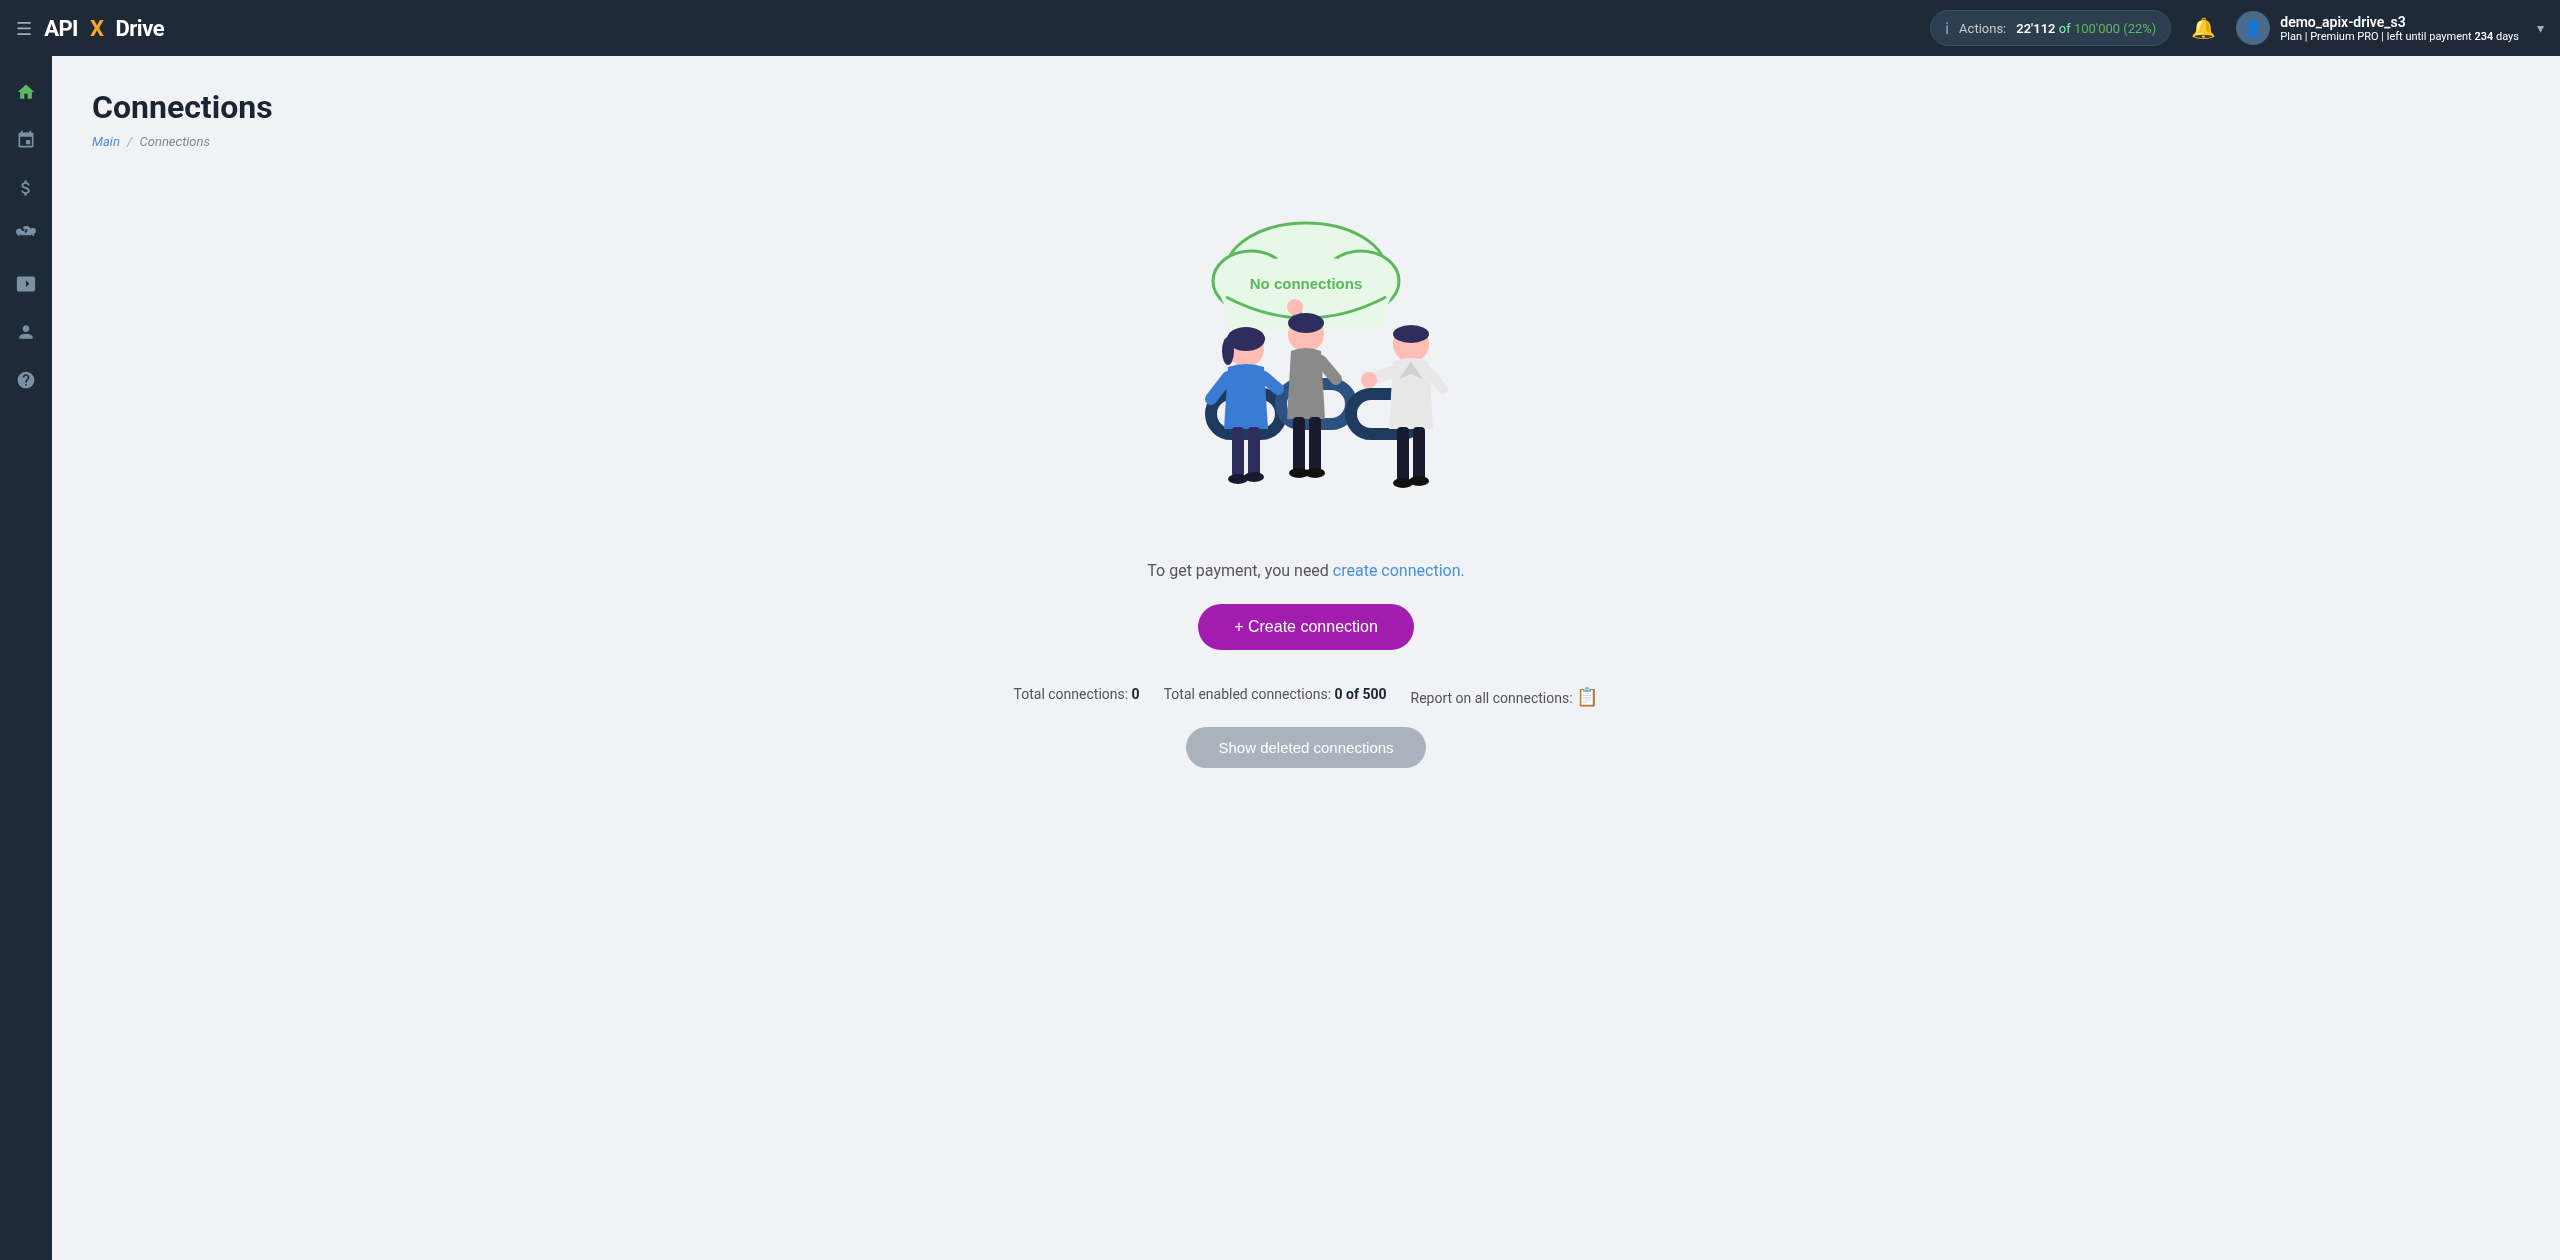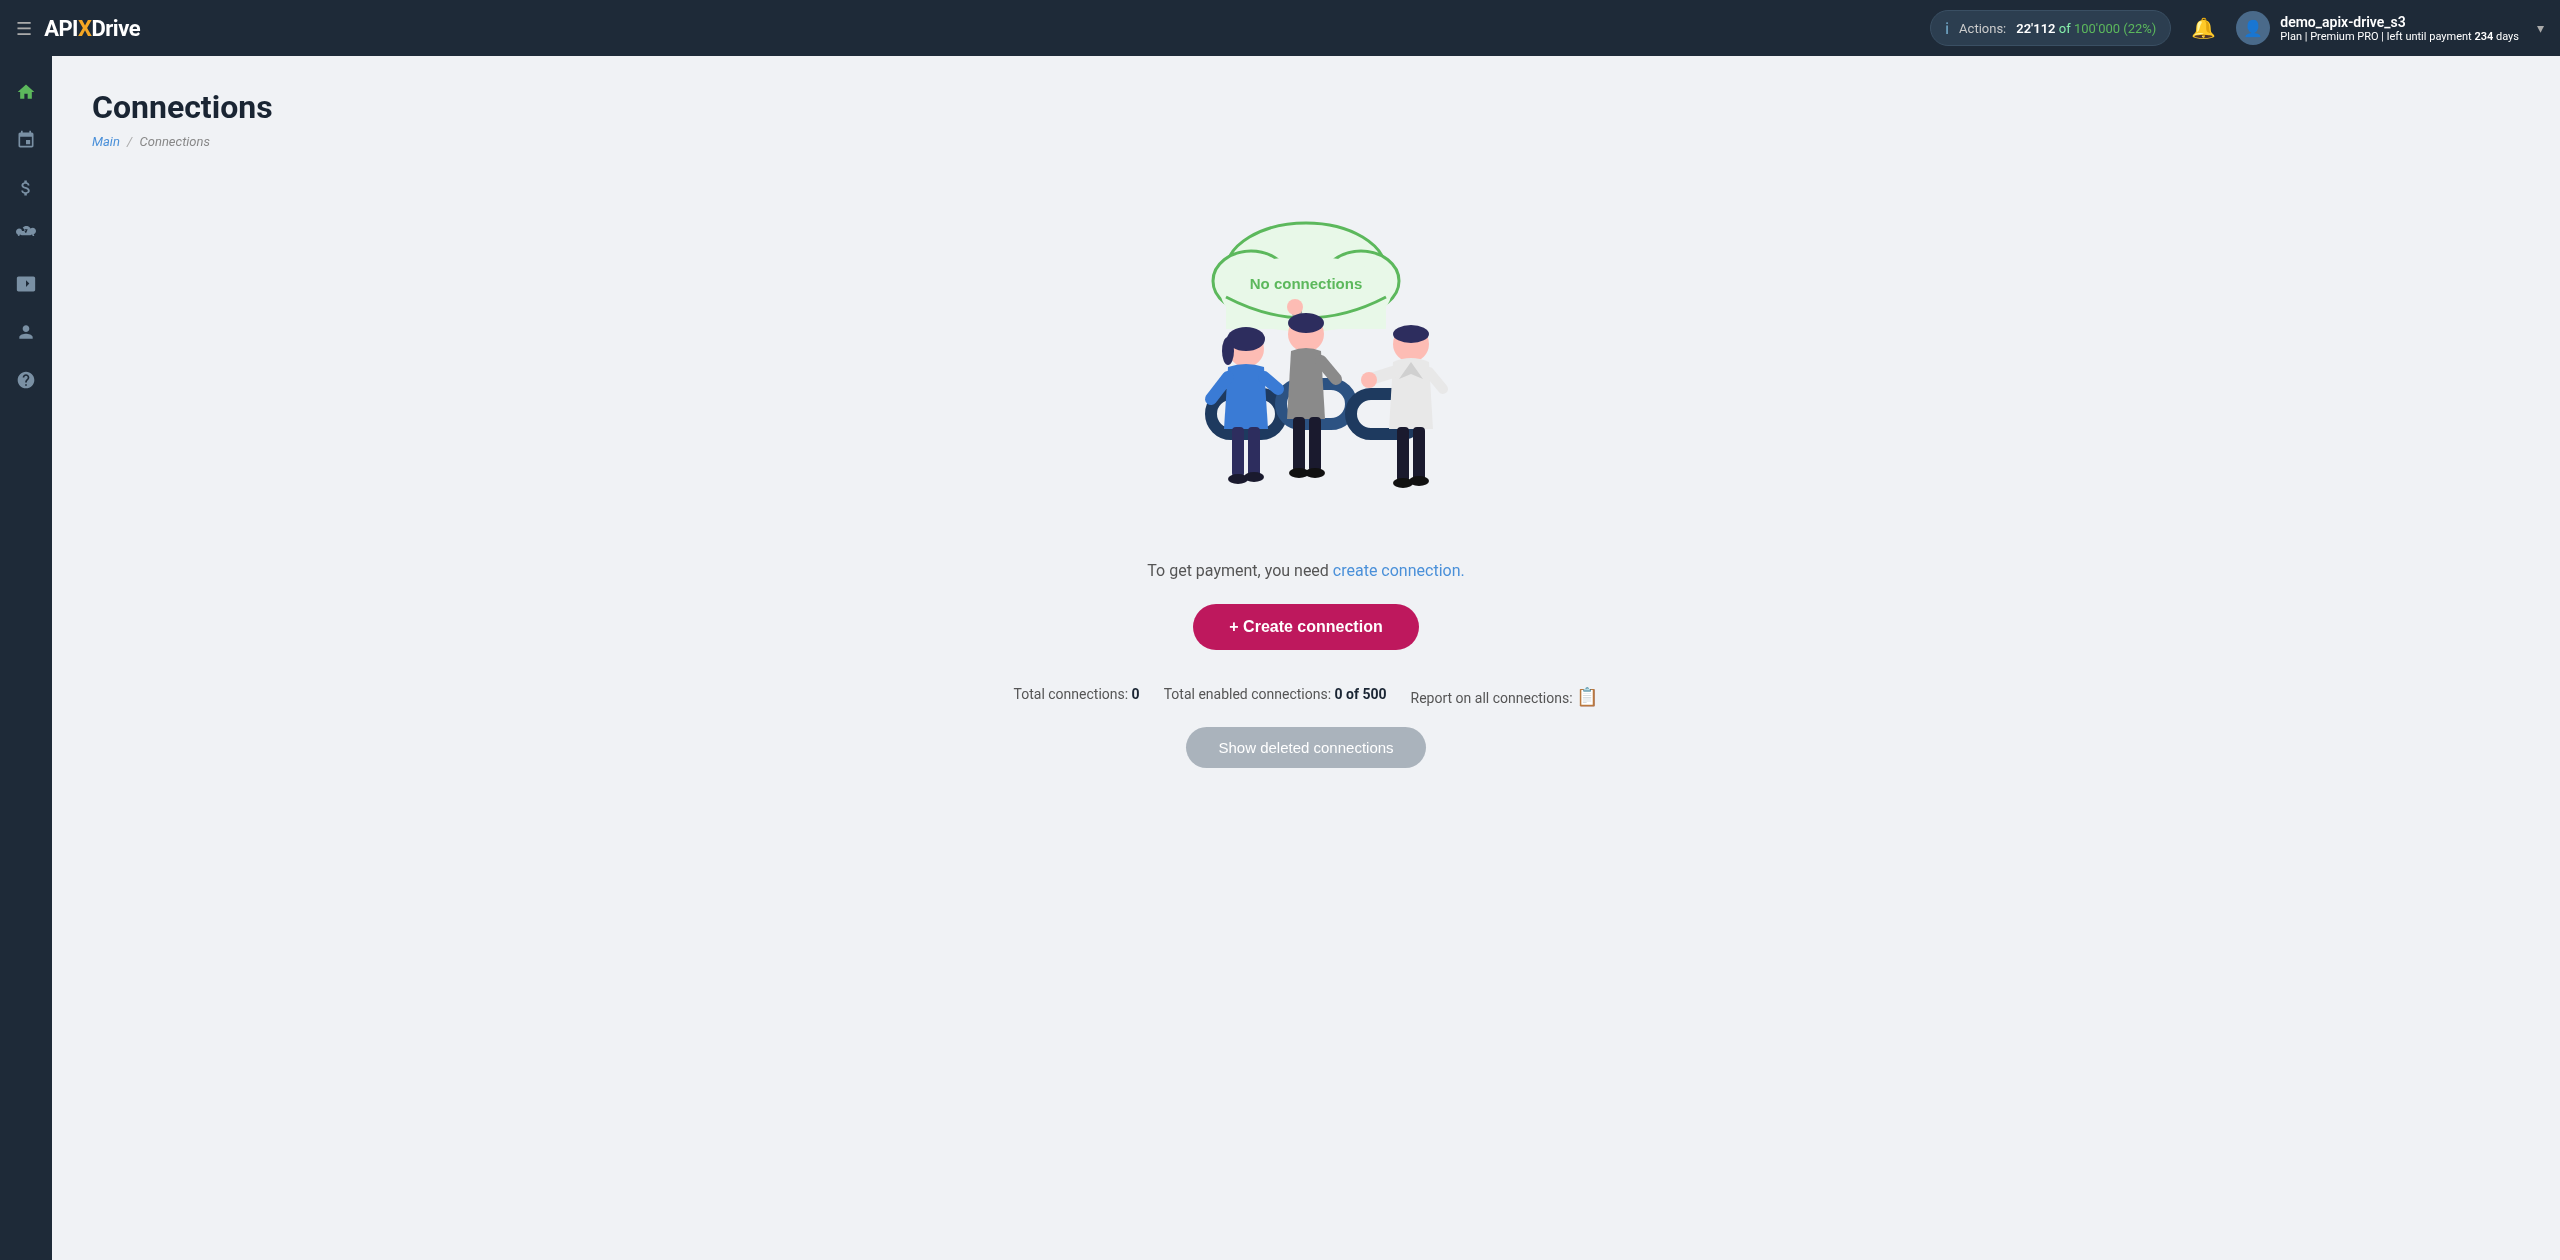--- a/index.html
+++ b/index.html
@@ -10,21 +10,21 @@
       background: #1e2a38;
       color: #fff;
       height: 56px;
       display: flex;
       align-items: center;
       padding: 0 16px;
       flex-shrink: 0;
       gap: 12px;
     }
     .topnav-menu-icon { cursor: pointer; font-size: 18px; color: #aaa; }
-    .logo { display: flex; align-items: center; gap: 0; font-size: 22px; font-weight: 700; color: #fff; letter-spacing: -0.5px; }
+    .logo { display: flex; align-items: center; gap: 12px; font-size: 22px; font-weight: 700; color: #fff; letter-spacing: -0.5px; }
     .logo-api { color: #fff; }
     .logo-x { color: #f5a623; }
     .logo-drive { color: #fff; }
     .topnav-spacer { flex: 1; }
     .actions-pill {
       background: #2c3e50;
       border: 1px solid #3a4f63;
       border-radius: 20px;
       padding: 6px 14px;
       display: flex;
@@ -107,27 +107,27 @@
 
     .tagline {
       font-size: 16px;
       color: #555;
       margin-bottom: 24px;
       text-align: center;
     }
     .tagline a { color: #4a90d9; text-decoration: none; }
 
     .create-btn {
-      background: #be185d;
+      background: #a21caf;
       color: #fff;
       border: none;
       border-radius: 24px;
       padding: 14px 36px;
       font-size: 16px;
-      font-weight: 700;
+      font-weight: 400;
       cursor: pointer;
       display: flex;
       align-items: center;
       gap: 8px;
       transition: background 0.2s;
       margin-bottom: 36px;
     }
 
     .stats-row {
       display: flex;

